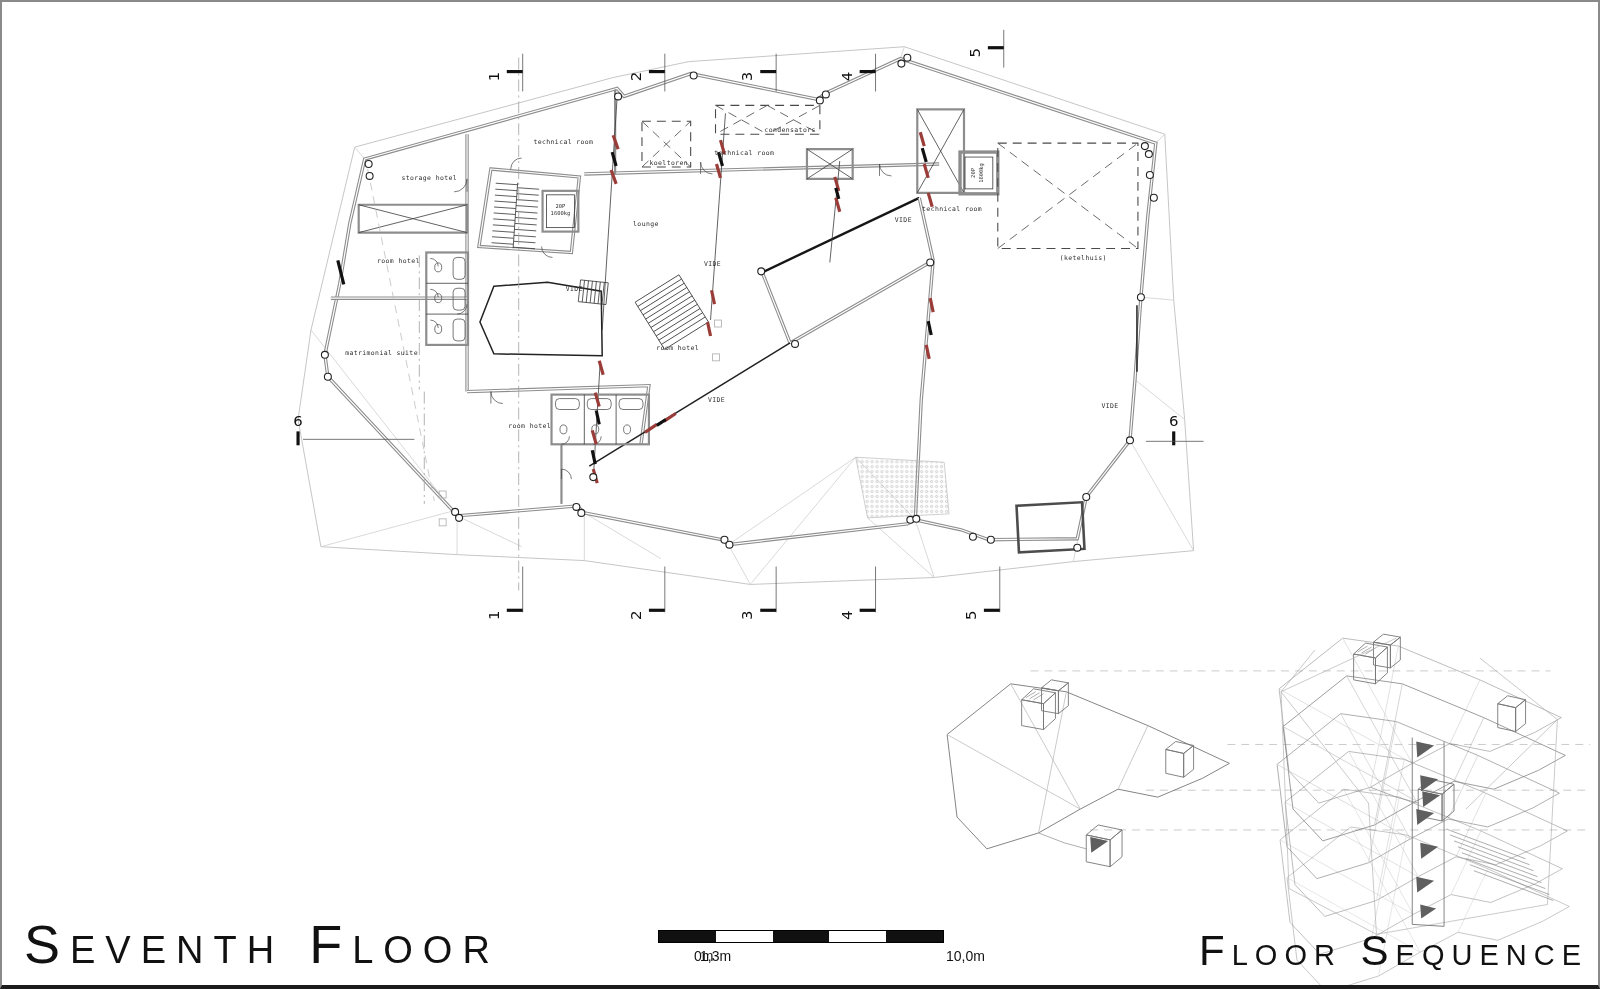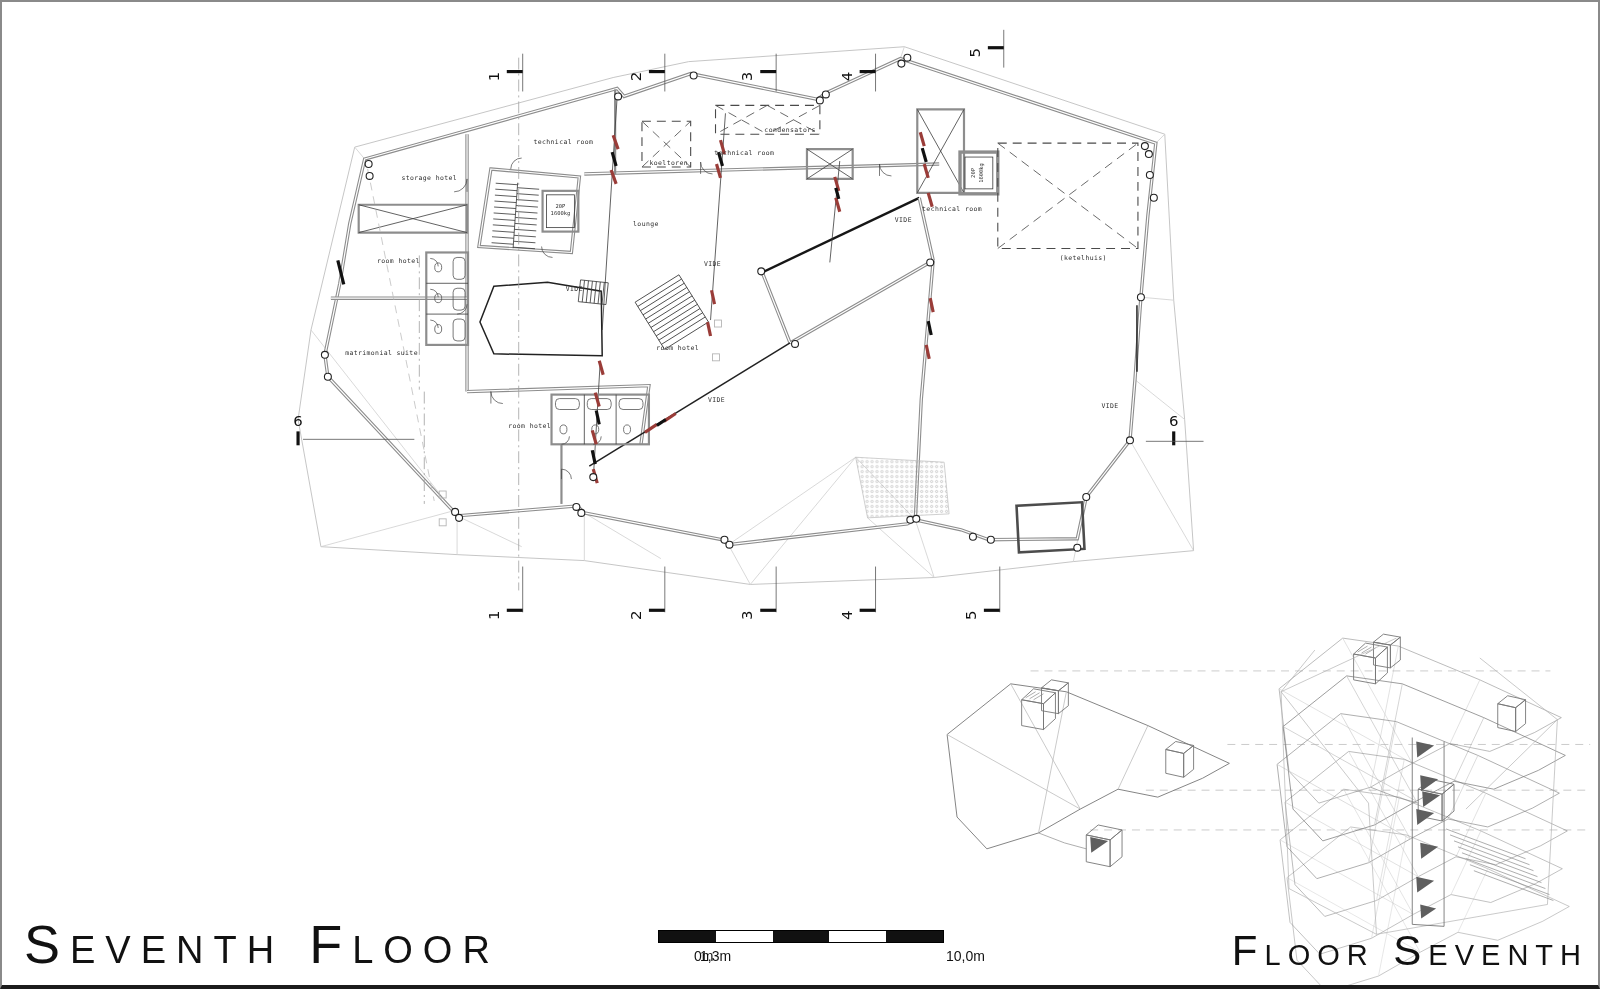--- a/index.html
+++ b/index.html
@@ -413,21 +413,21 @@
       <polygon class="axd" points="1420,880 1438,884 1421,896"></polygon>
       <polygon class="axd" points="1424,908 1440,912 1425,922"></polygon>
       <path class="ax" d="M1416,740 L1416,928 M1448,744 L1448,930 M1416,928 L1448,930"></path>
 
       <path class="axh" d="M1466,856 L1546,886 M1470,862 L1550,892 M1474,868 L1554,898 M1478,874 L1558,904 M1462,850 L1542,880 M1458,844 L1538,874 M1454,838 L1534,868 M1450,832 L1530,862"></path>
     </g>
   </g>
 </svg>
 
 <div class="title title-left">Seventh Floor</div>
-<div class="title title-right">Floor Seventh</div>
+<div class="title title-right">Floor Sequence</div>
 
 <div class="scalebar">
   <div class="seg b"></div>
   <div class="seg w"></div>
   <div class="seg b"></div>
   <div class="seg w"></div>
   <div class="seg b"></div>
 </div>
 <div class="scale-lbl sl0">0m</div>
 <div class="scale-lbl sl2">1,3m</div>

